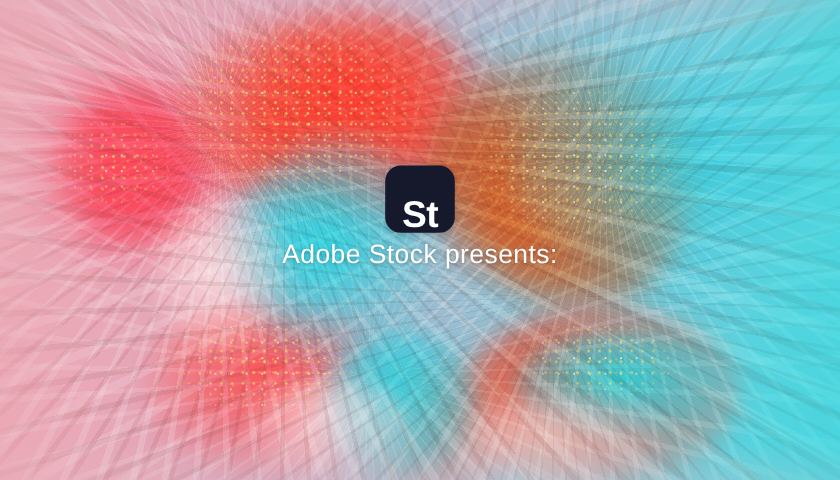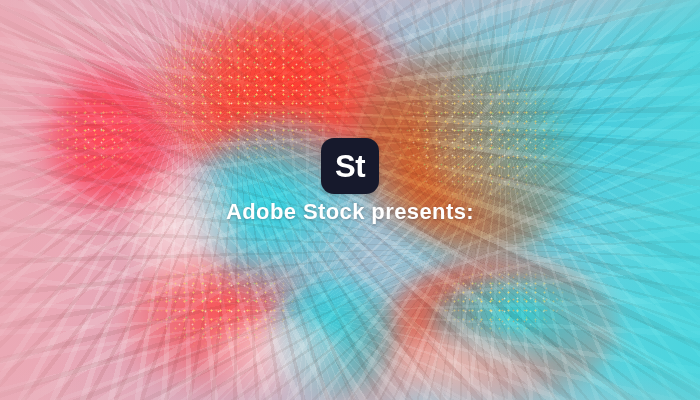--- a/index.html
+++ b/index.html
@@ -323,21 +323,21 @@
 
   .logo-badge {
     position: absolute;
     left: 321px;
     top: 138px;
     width: 58px;
     height: 56px;
     border-radius: 13px;
     background: #16192c;
     display: flex;
-    align-items: center;
+    align-items: flex-end;
     justify-content: center;
     box-shadow: 0 1px 5px rgba(0,0,0,0.22);
   }
   .logo-badge .logo-text {
     color: #ffffff;
     font-family: "Liberation Sans", sans-serif;
     font-size: 31px;
     font-weight: 700;
     letter-spacing: -0.5px;
     line-height: 1;
@@ -347,21 +347,21 @@
     position: absolute;
     left: 0;
     right: 0;
     top: 200px;
     text-align: center;
     color: #ffffff;
   }
   .kicker {
     font-family: "Liberation Sans", sans-serif;
     font-size: 22px;
-    font-weight: 700;
+    font-weight: 400;
     letter-spacing: 0.4px;
     line-height: 1.08;
     text-shadow: 0 1px 3px rgba(40,20,30,0.30);
     white-space: nowrap;
   }
   .headline {
     margin-top: 3px;
     font-family: "Liberation Sans", sans-serif;
     font-size: 31px;
     font-weight: 400;

